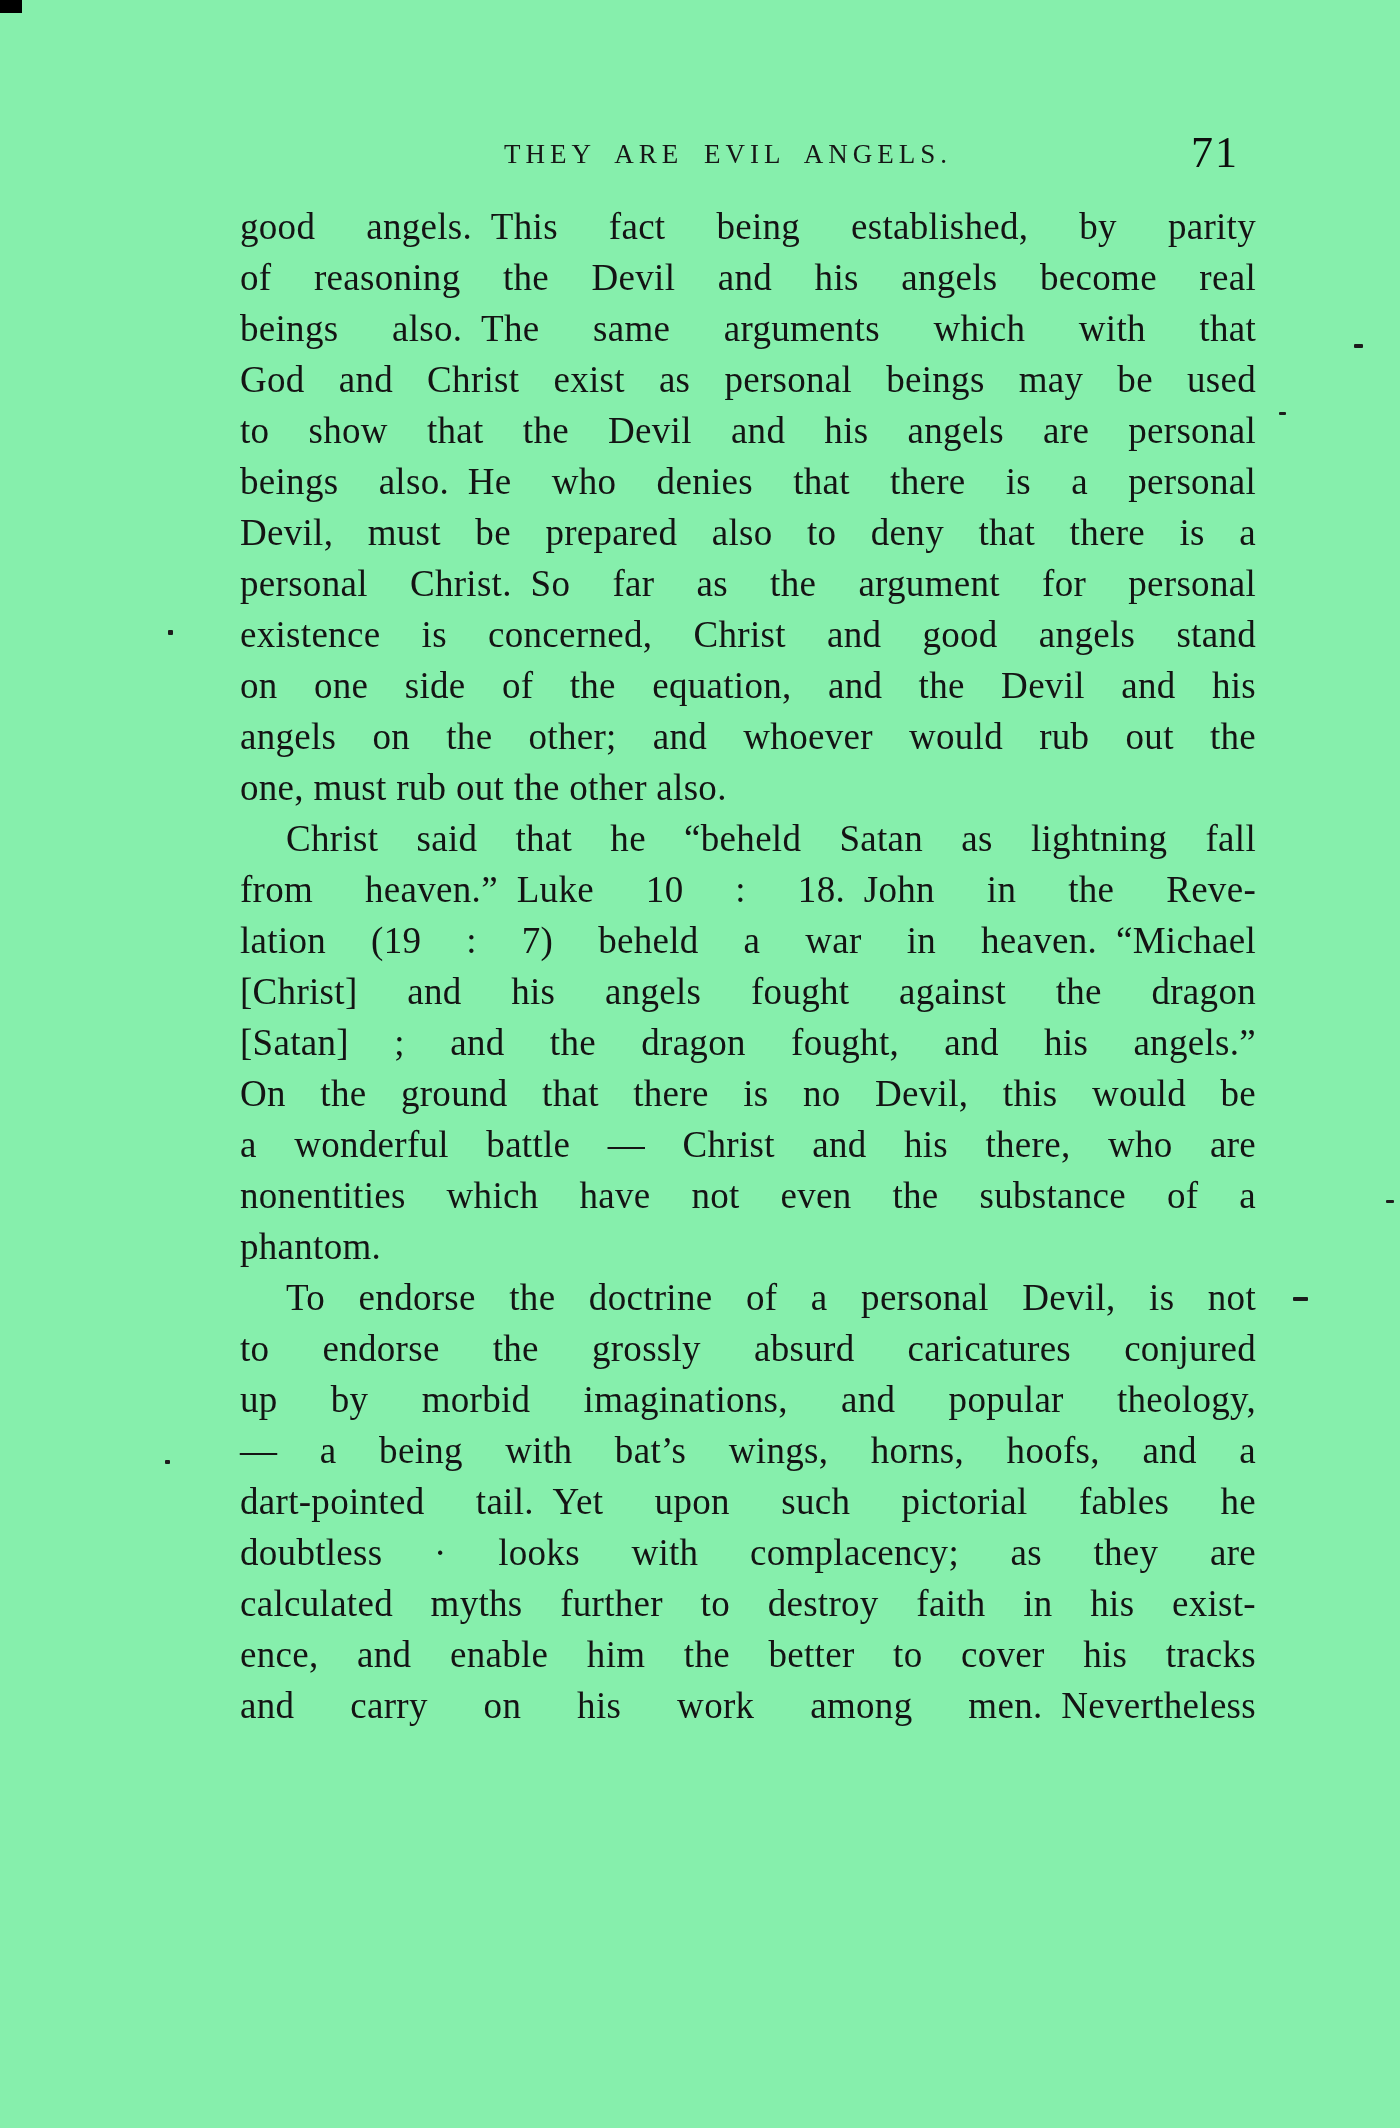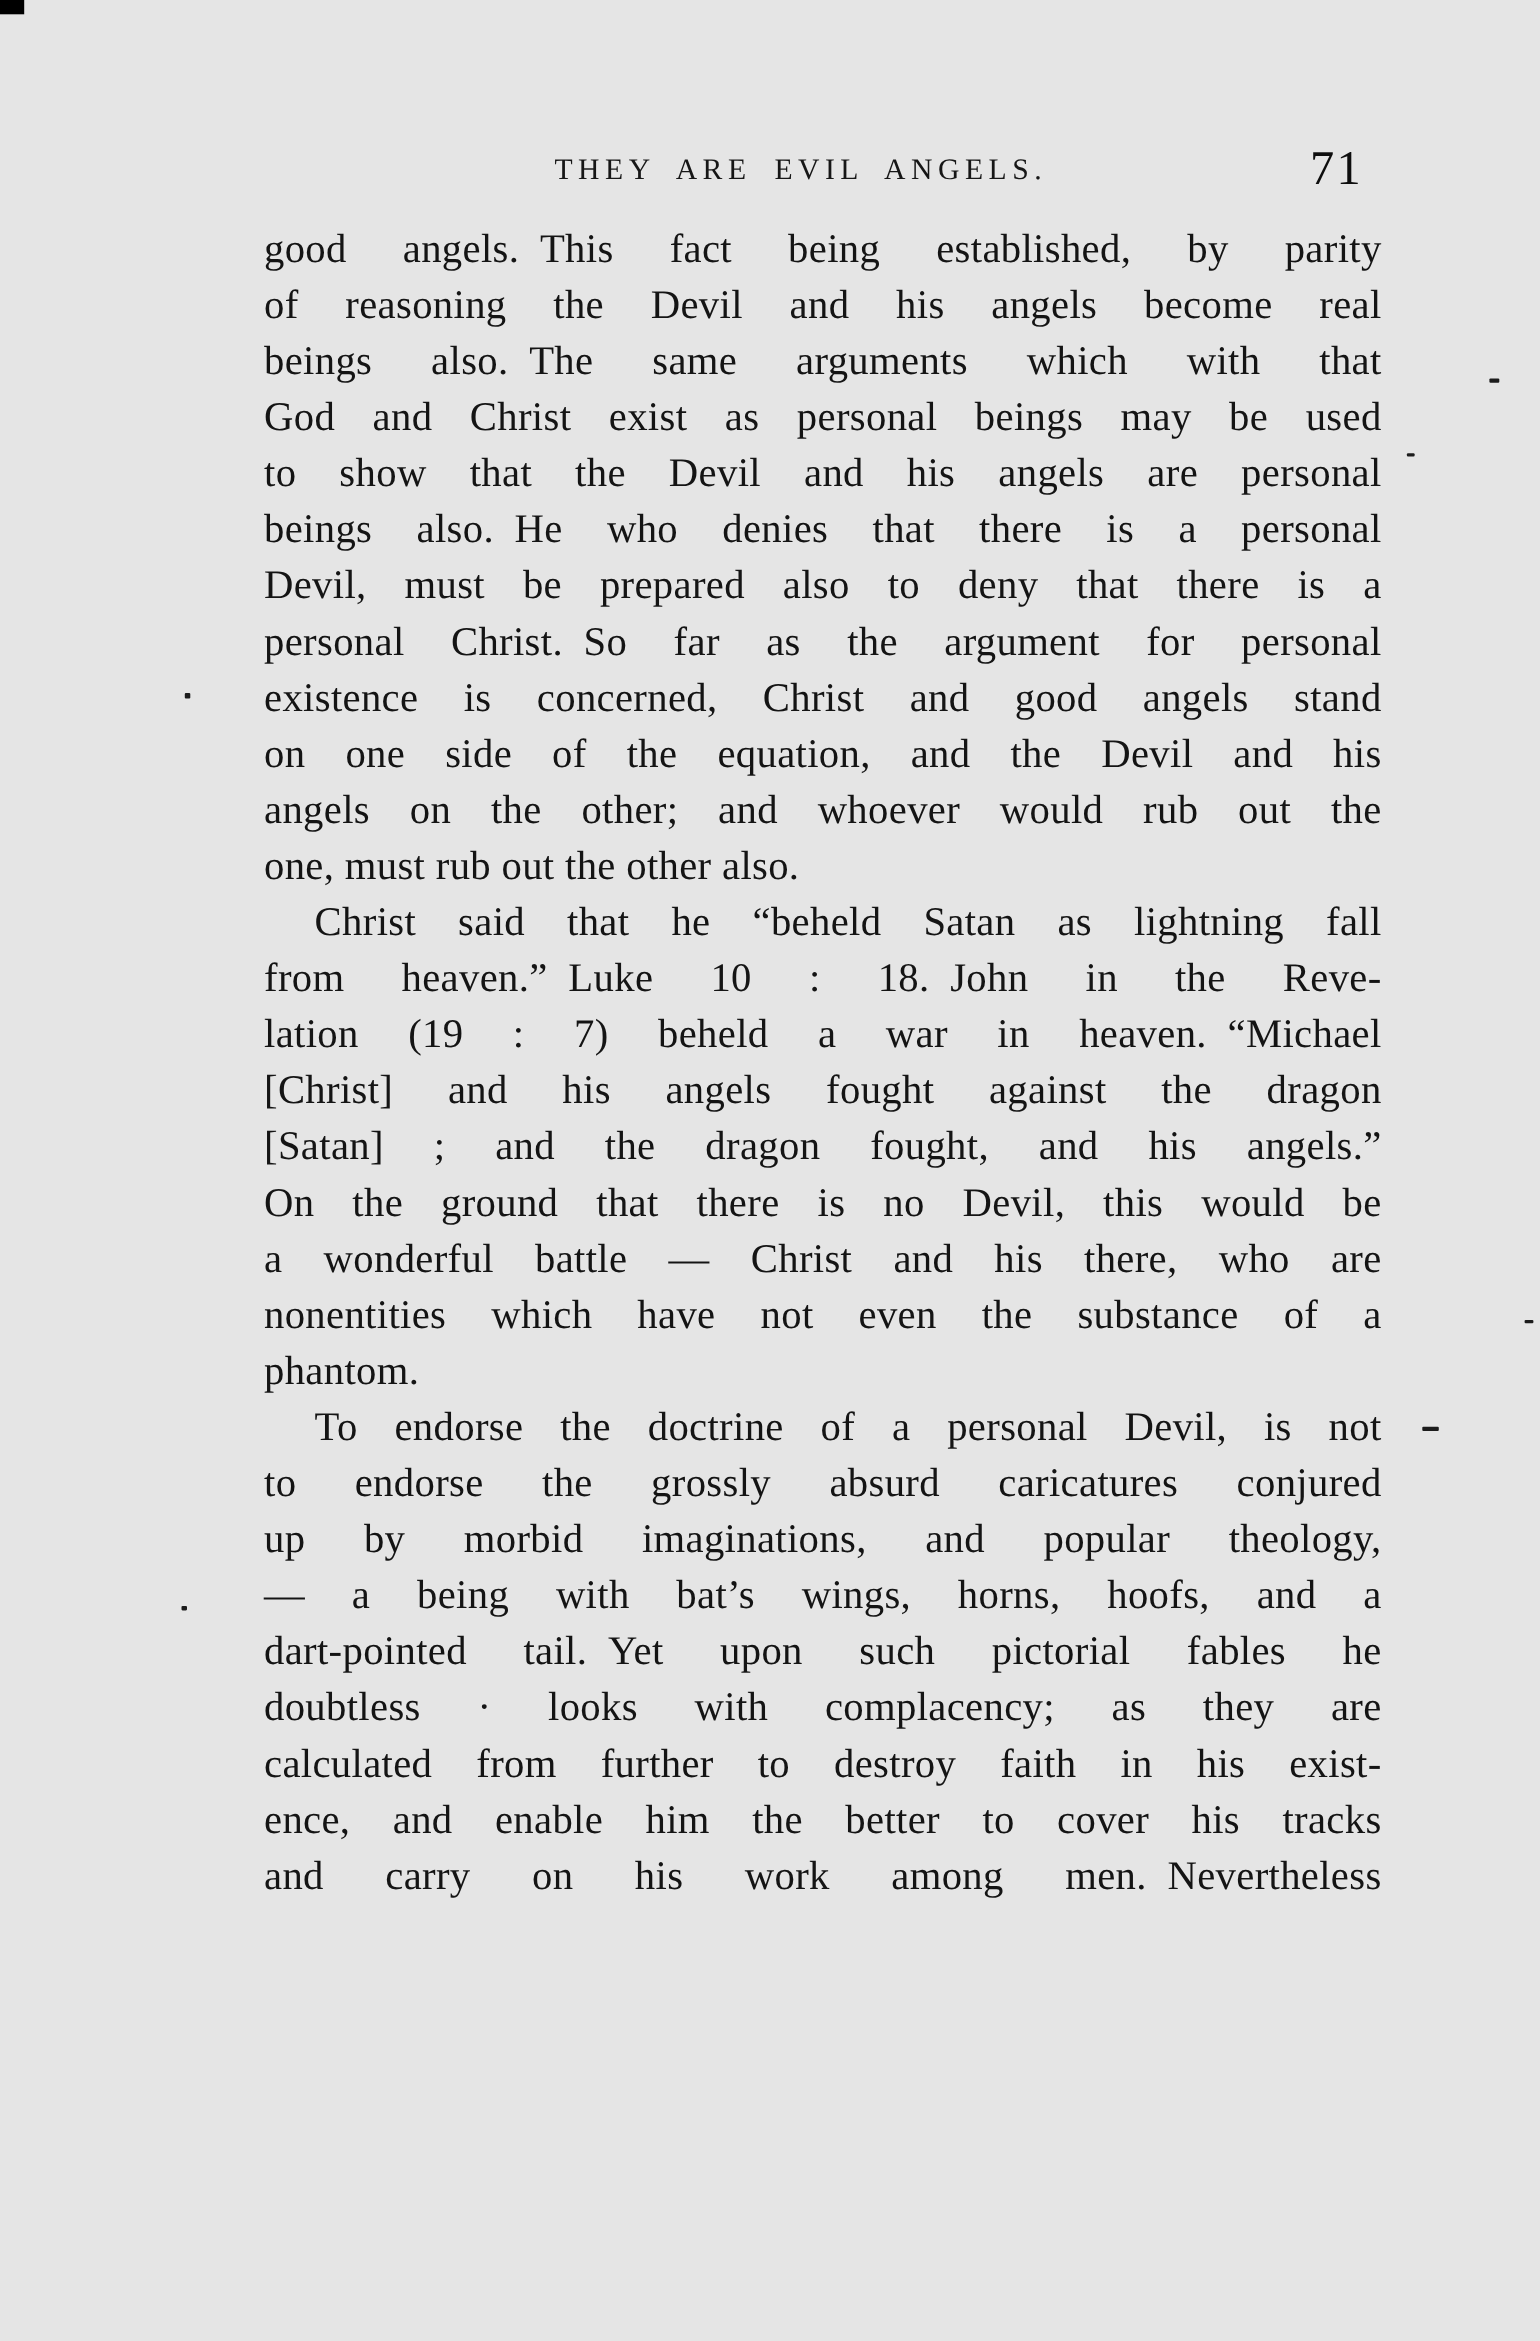--- a/index.html
+++ b/index.html
@@ -4,21 +4,21 @@
 <style>
   html, body {
     margin: 0;
     padding: 0;
     background: #ffffff;
   }
   .page {
     position: relative;
     width: 1400px;
     height: 2128px;
-    background: #e5e5e5;
+    background: #86efac;
     overflow: hidden;
     font-family: "Liberation Serif", "DejaVu Serif", serif;
     color: #121212;
   }
   
   .corner-mark {
     position: absolute;
     left: 0; top: 0;
     width: 22px; height: 13px;
     background: #000;
@@ -124,18 +124,18 @@
     <div class="line">a wonderful battle — Christ and his there, who are</div>
     <div class="line">nonentities which have not even the substance of a</div>
     <div class="line para-end">phantom.</div>
 
     <div class="line indent">To endorse the doctrine of a personal Devil, is not</div>
     <div class="line">to endorse the grossly absurd caricatures conjured</div>
     <div class="line">up by morbid imaginations, and popular theology,</div>
     <div class="line">— a being with bat’s wings, horns, hoofs, and a</div>
     <div class="line">dart-pointed tail. Yet upon such pictorial fables he</div>
     <div class="line">doubtless · looks with complacency; as they are</div>
-    <div class="line">calculated from further to destroy faith in his exist-</div>
+    <div class="line">calculated myths further to destroy faith in his exist-</div>
     <div class="line">ence, and enable him the better to cover his tracks</div>
     <div class="line">and carry on his work among men. Nevertheless</div>
   </div>
 
 </div>
 
 </body></html>

